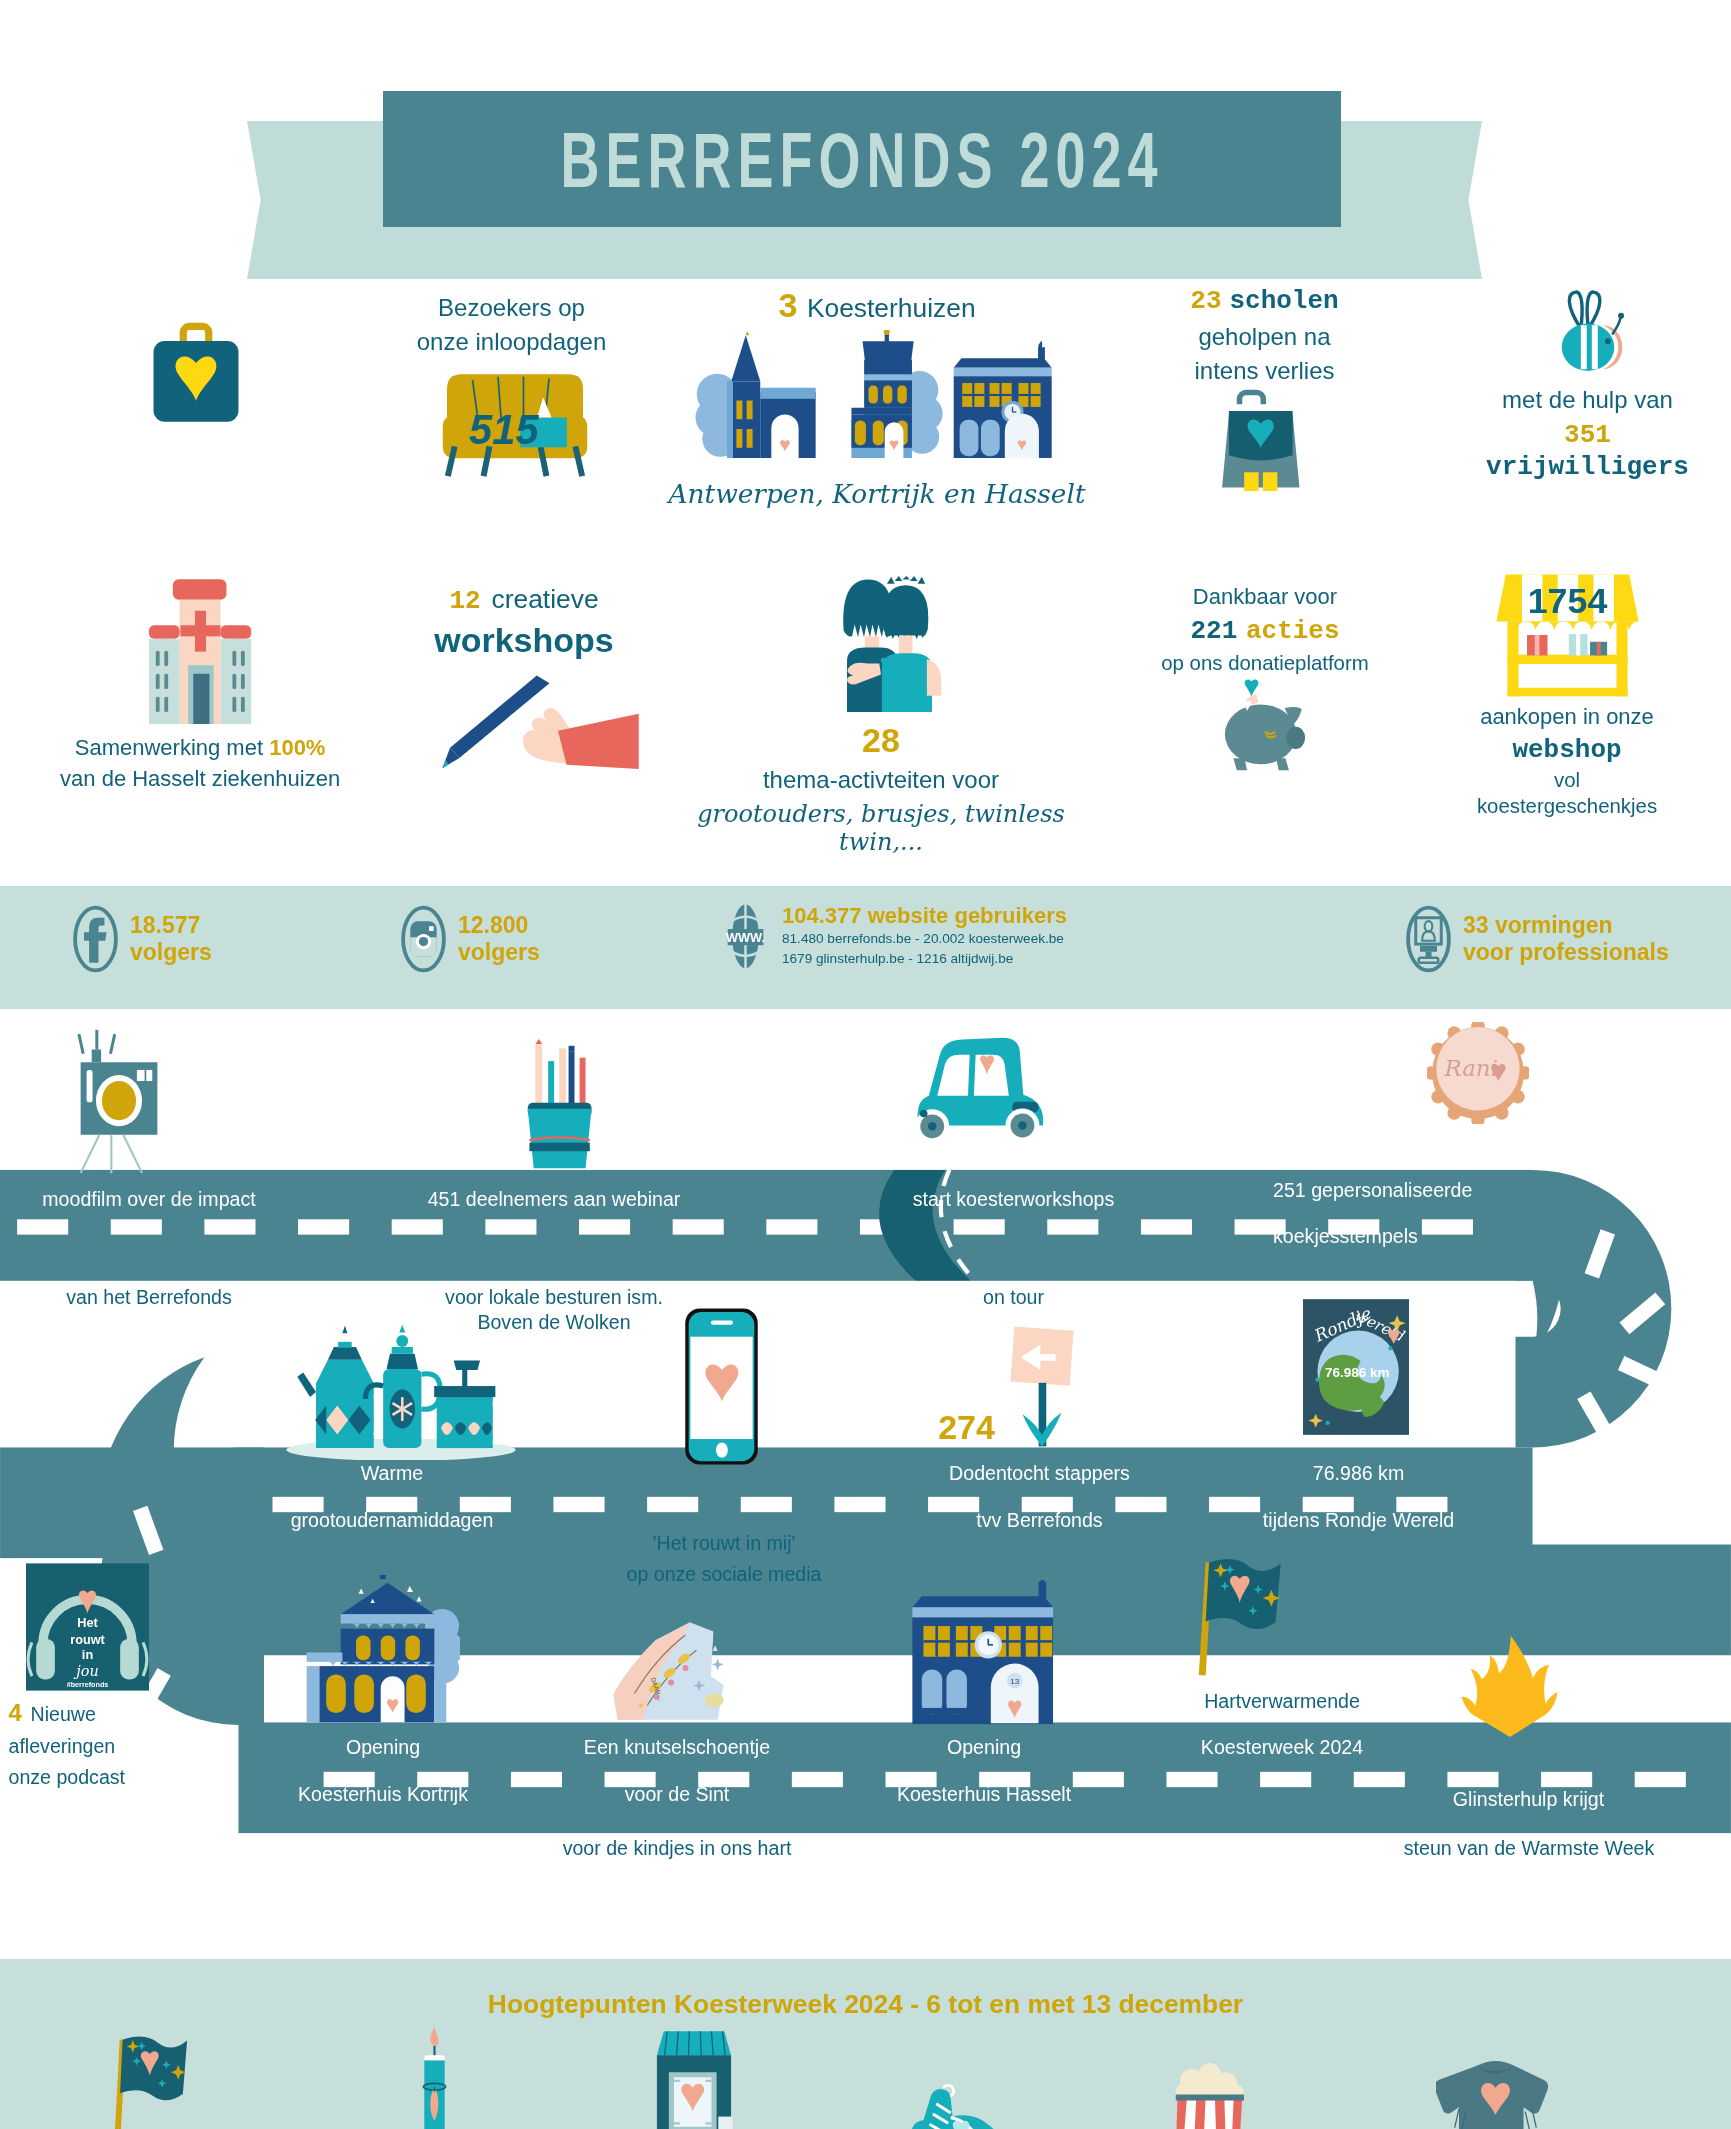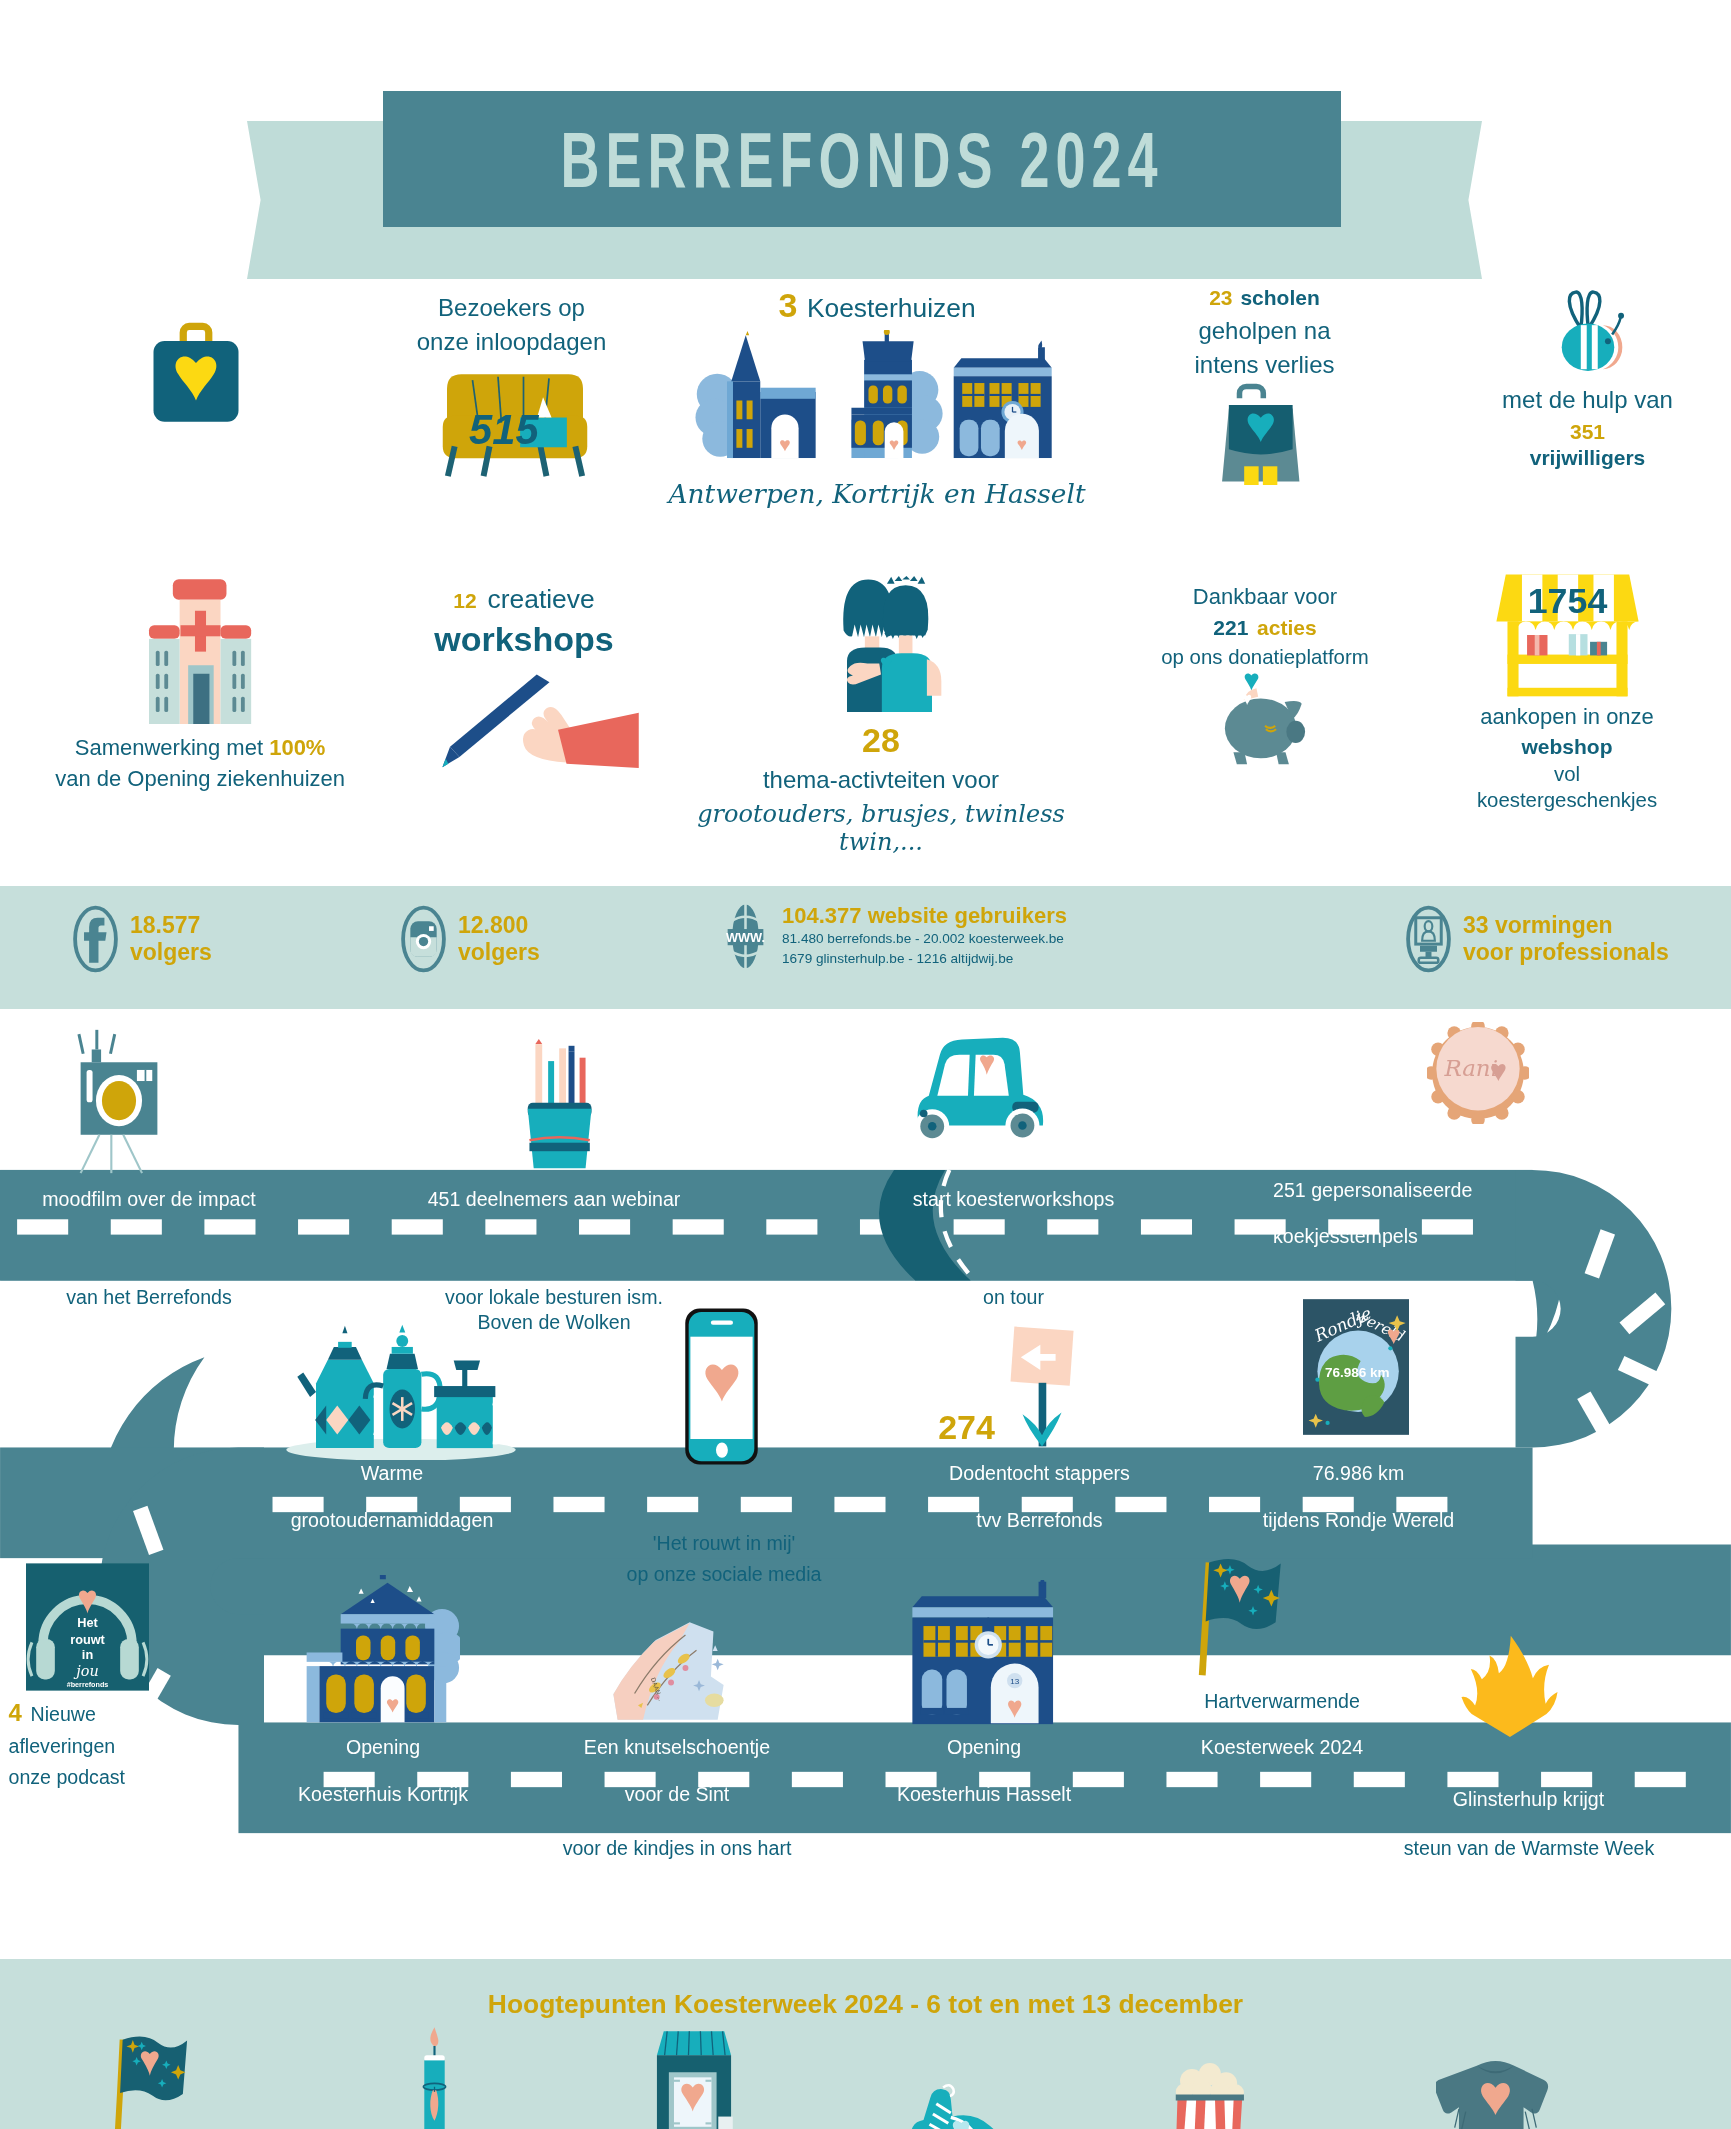--- a/index.html
+++ b/index.html
@@ -32,21 +32,21 @@
   }
 
   
   #statgrid { position:absolute; left:0; top:273px; width:1731px; height:613px; }
   .cell { position:absolute; text-align:center; }
   .cap { line-height:1.22; }
   .f48 { font-size:20.4px; }
   .f52 { font-size:22px; }
   .f56 { font-size:24px; }
   .f62 { font-size:26.4px; }
-  .f70 { font-size:21px; }
+  .f70 { font-size:26px;font-family:Liberation Mono, monospace; }
   .f80 { font-size:34px; }
   .num { font-weight:bold; }
 
   svg { display:block; }
 
   
   #socialbar { position:absolute; left:0; top:886px; width:1731px; height:123px;
       background:#c6dfdb; }
   .soc { position:absolute; display:flex; align-items:center; gap:11px; top:19px; }
   .soc .txt { font-family:"Liberation Sans Narrow","Liberation Sans",sans-serif;
@@ -276,21 +276,21 @@
               <rect x="260" y="286" width="9" height="36" rx="4"></rect>
           </g>
           <rect x="136" y="212" width="60" height="140" fill="#9fc6c9"></rect>
           <rect x="148" y="232" width="38" height="120" fill="#3d7082"></rect>
         </svg>
       </span>
     </div>
     <div class="cond f52 teal" style="margin-top:11px;white-space:nowrap;">
       <span>Samenwerking met </span><span class="num yel f52">100%</span>
     </div>
-    <div class="cond f52 teal" style="margin-top:5.1px;">van de Opening ziekenhuizen</div>
+    <div class="cond f52 teal" style="margin-top:5.1px;">van de Hasselt ziekenhuizen</div>
   </div>
 
   <div class="cell" style="left:375px; top:311px; width:298px;">
     <div style="white-space:nowrap;">
       <span class="num yel f70">12</span>
       <span class="cond f62 teal" style="margin-left:9px;">creatieve</span>
     </div>
     <div class="cond f80 teal bold" style="margin-top:5.1px;">workshops</div>
     <div style="height:102px;margin-top:6.8px;display:flex;align-items:flex-end;justify-content:center;">
       <span>

